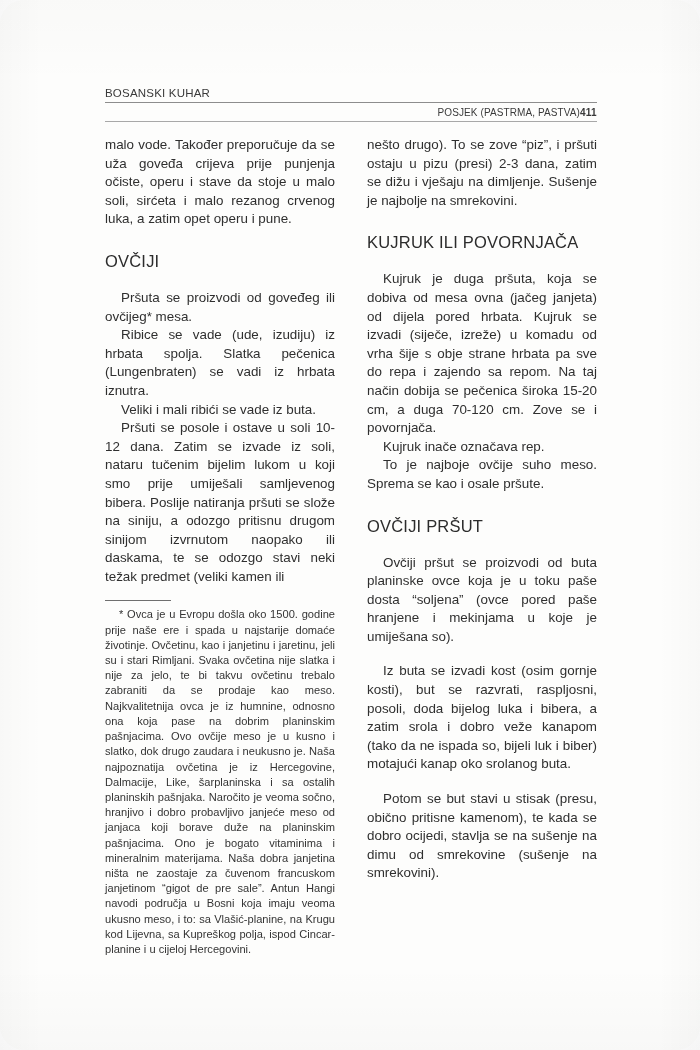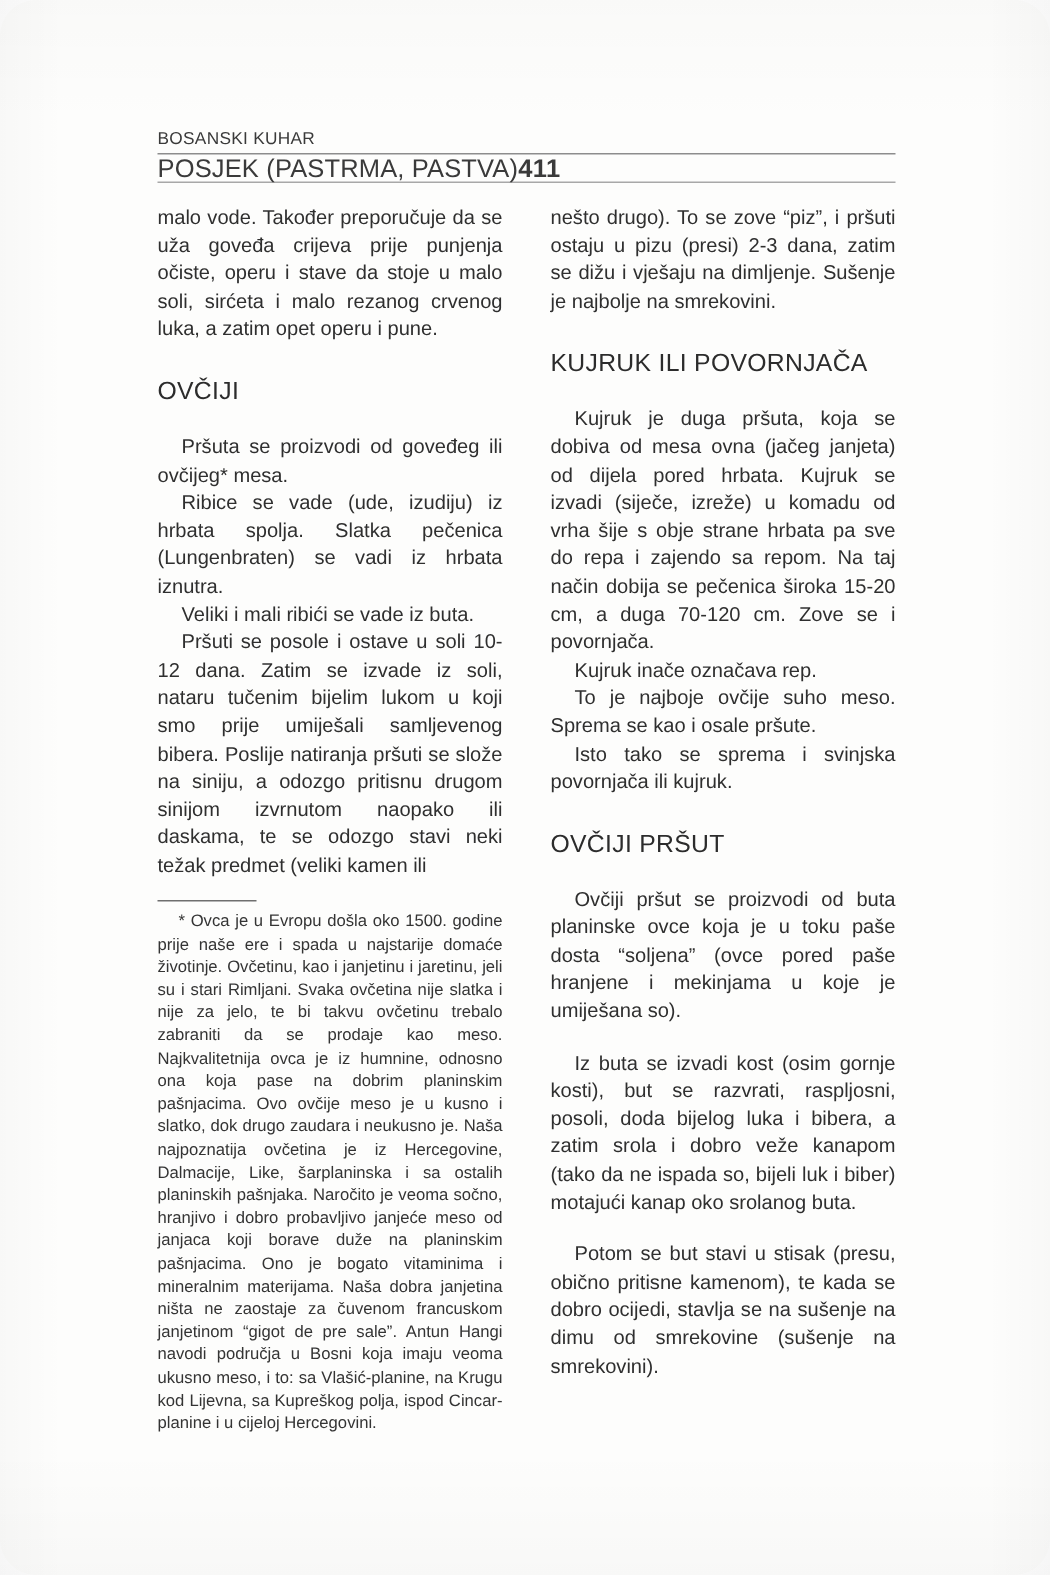--- a/index.html
+++ b/index.html
@@ -51,23 +51,23 @@
   .rule {
     height: 0;
     border-top: 1px solid #8d8d8d;
     width: 100%;
   }
   .rule.thin {
     border-top: 1px solid #a8a8a8;
   }
   .runhead-row {
     display: flex;
-    justify-content: flex-start;
+    justify-content: flex-end;
     align-items: baseline;
-    font-size: 17px;
+    font-size: 10px;
     color: #3a3a3a;
     line-height: 15px;
     padding-top: 2px;
     padding-bottom: 1px;
   }
   .runhead-sub { letter-spacing: 0.1px; }
   .page-number { font-weight: bold; letter-spacing: 0.3px; }
 
   
   .columns {
@@ -158,21 +158,20 @@
 
         <p class="body">nešto drugo). To se zove “piz”, i pršuti ostaju u pizu (presi) 2-3 dana, zatim se dižu i vješaju na dimljenje. Sušenje je najbolje na smrekovini.</p>
 
         <div class="sp-before-heading"></div>
         <h2 class="section">KUJRUK ILI POVORNJAČA</h2>
         <div class="sp-after-heading"></div>
 
         <p class="body indent">Kujruk je duga pršuta, koja se dobiva od mesa ovna (jačeg janjeta) od dijela pored hrbata. Kujruk se izvadi (siječe, izreže) u komadu od vrha šije s obje strane hrbata pa sve do repa i zajendo sa repom. Na taj način dobija se pečenica široka 15-20 cm, a duga 70-120 cm. Zove se i povornjača.</p>
         <p class="body indent">Kujruk inače označava rep.</p>
         <p class="body indent">To je najboje ovčije suho meso. Sprema se kao i osale pršute.</p>
-        <p class="body indent">Isto tako se sprema i svinjska povornjača ili kujruk.</p>
 
         <div class="sp-before-heading"></div>
         <h2 class="section">OVČIJI PRŠUT</h2>
         <div class="sp-after-heading"></div>
 
         <p class="body indent">Ovčiji pršut se proizvodi od buta planinske ovce koja je u toku paše dosta “soljena” (ovce pored paše hranjene i mekinjama u koje je umiješana so).</p>
         <div class="sp-block"></div>
         <p class="body indent">Iz buta se izvadi kost (osim gornje kosti), but se razvrati, raspljosni, posoli, doda bijelog luka i bibera, a zatim srola i dobro veže kanapom (tako da ne ispada so, bijeli luk i biber) motajući kanap oko srolanog buta.</p>
         <div class="sp-block"></div>
         <p class="body indent">Potom se but stavi u stisak (presu, obično pritisne kamenom), te kada se dobro ocijedi, stavlja se na sušenje na dimu od smrekovine (sušenje na smrekovini).</p>

